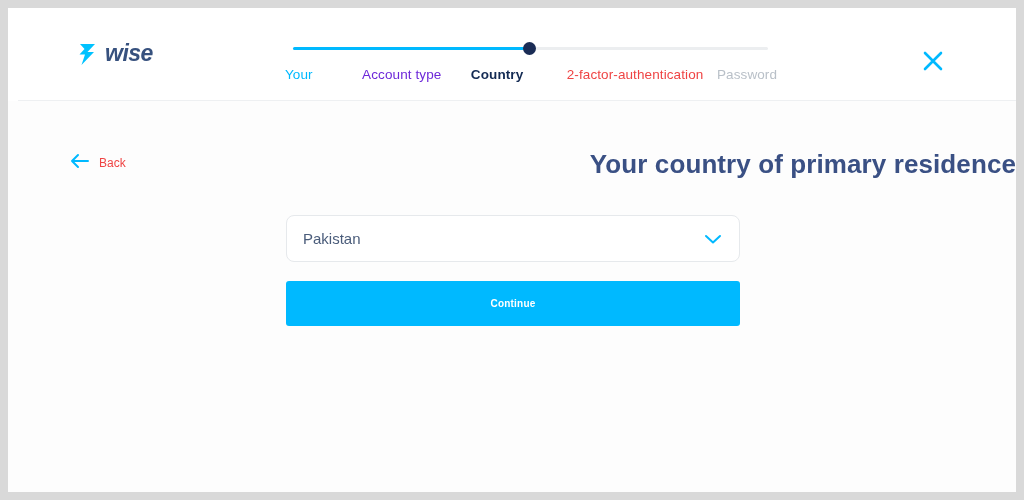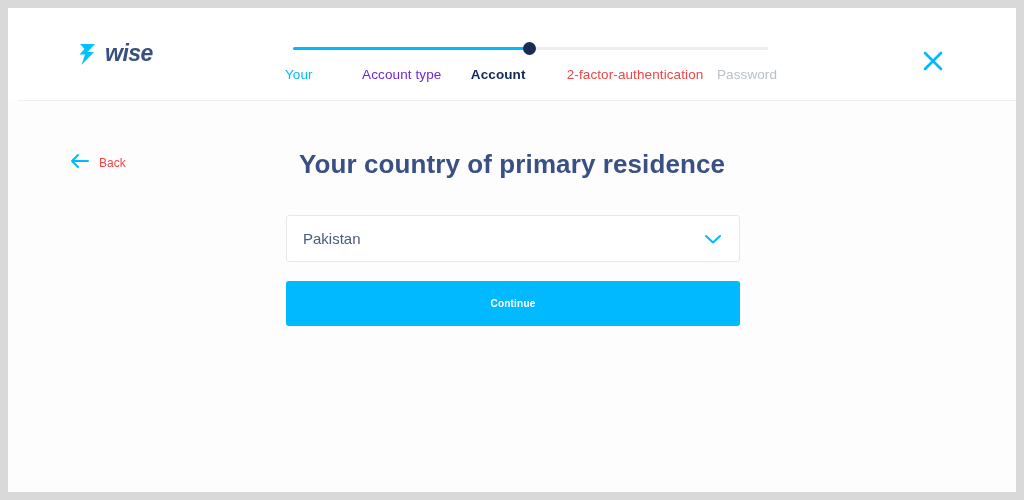--- a/index.html
+++ b/index.html
@@ -132,34 +132,34 @@
   .back-label {
     font-size: 12px;
     color: #ef4444;
     text-underline-offset: 3px;
   }
 
   .title {
     position: absolute;
     left: 0; top: 48px;
     width: 1008px;
-    text-align: center;
+    text-align: right;
     font-size: 26px;
     font-weight: bold;
     color: #3a5084;
     letter-spacing: .1px;
   }
 
   .select-wrap {
     position: absolute;
     left: 278px; top: 114px;
     width: 454px; height: 47px;
     background: #ffffff;
     border: 1px solid #e6e9ec;
-    border-radius: 3px;
+    border-radius: 8px;
     display: flex;
     align-items: center;
     padding: 0 16px;
     cursor: pointer;
   }
   .select-value {
     flex: 1;
     font-size: 15px;
     color: #4a5c7a;
   }
@@ -202,21 +202,21 @@
       </div>
 
       <div class="stepper">
         <div class="track">
           <div class="track-fill" style="width: 49.5%;"></div>
         </div>
         <div class="track-dot" style="left: 49.5%;"></div>
         <div class="steps">
           <span class="step s0">Your</span>
           <span class="step s1">Account type</span>
-          <span class="step s2">Account</span>
+          <span class="step s2">Country</span>
           <span class="step s3">2-factor-authentication</span>
           <span class="step s4">Password</span>
         </div>
       </div>
 
       <button class="close-btn">
         <span>
           <svg width="26" height="26" viewBox="0 0 26 26">
             <path d="M5 5 L21 21 M21 5 L5 21" stroke="#00b9ff" stroke-width="2.6" stroke-linecap="round"></path>
           </svg>

